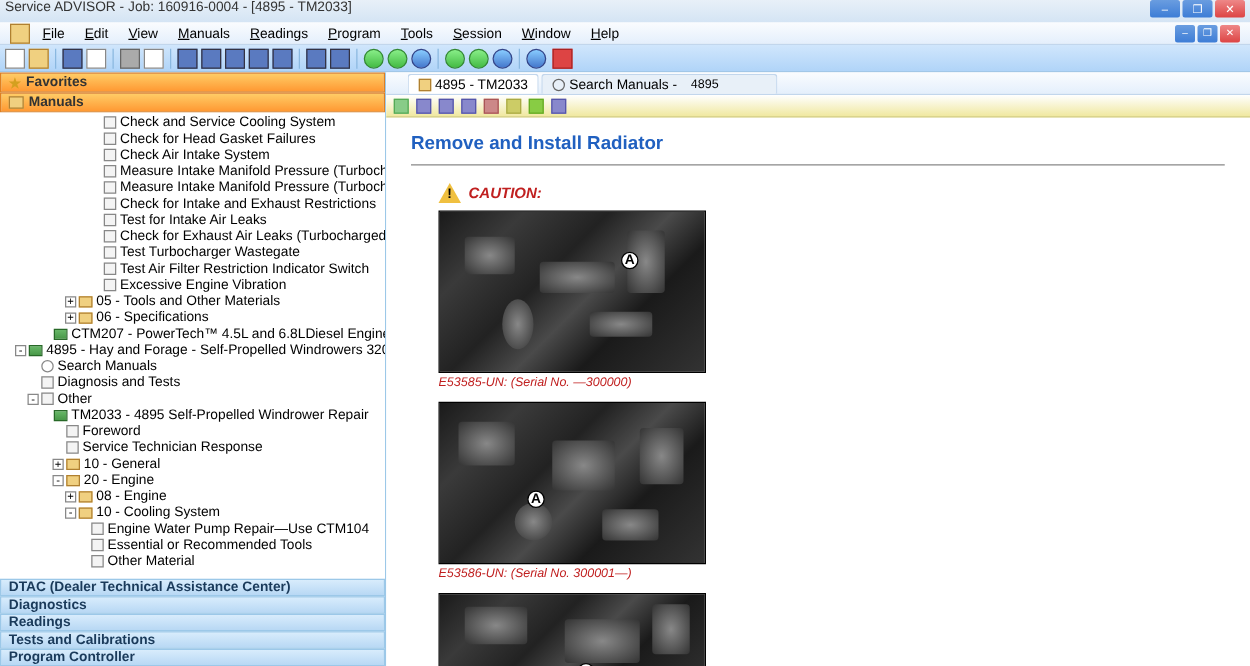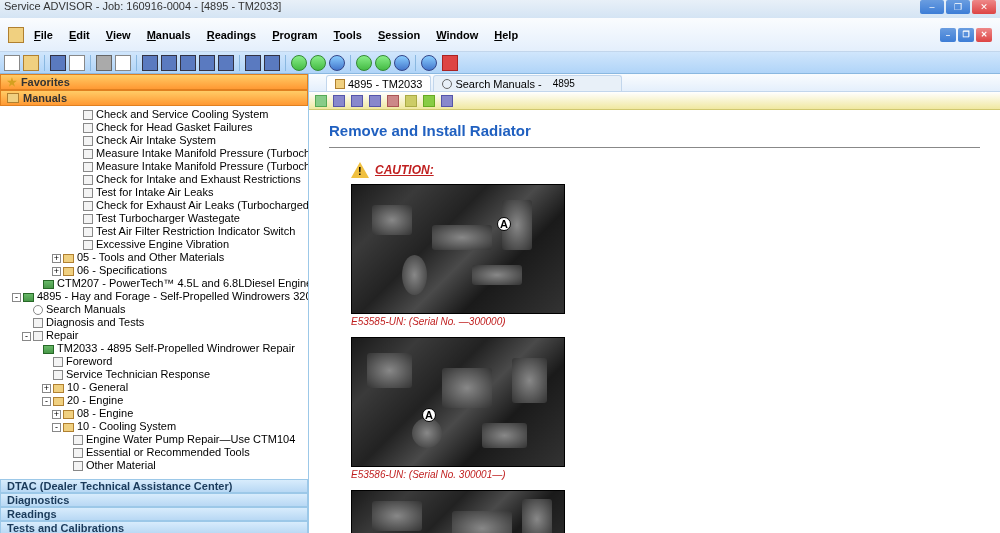--- a/index.html
+++ b/index.html
@@ -4,21 +4,21 @@
 <style>
 * { margin: 0; padding: 0; box-sizing: border-box; font-family: Tahoma, Arial, sans-serif; font-size: 11px; }
 body { width: 1000px; height: 533px; overflow: hidden; background: #fff; }
 .title-bar { height: 18px; background: linear-gradient(#e8f0f8,#d4e4f4); display: flex; align-items: flex-start; padding: 0 4px; }
 .title-bar .title { color: #333; font-size: 11px; flex: 1; }
 .win-ctrls { display: flex; gap: 2px; }
 .win-btn { width: 24px; height: 14px; border-radius: 2px; display: flex; align-items: center; justify-content: center; font-size: 9px; color: #fff; }
 .win-min { background: linear-gradient(#6a9de0,#3d7dd6); }
 .win-max { background: linear-gradient(#6a9de0,#3d7dd6); }
 .win-close { background: linear-gradient(#e88,#d44); }
-.menu-bar { height: 34px; background: linear-gradient(#fafcfe,#e4effc); display: flex; align-items: center; padding: 0 8px; gap: 4px; border-bottom: 1px solid #c2d6ec; font-weight: bold; }
+.menu-bar { height: 18px; background: linear-gradient(#fafcfe,#e4effc); display: flex; align-items: center; padding: 0 8px; gap: 4px; border-bottom: 1px solid #c2d6ec; }
 .menu-bar span { padding: 1px 6px; cursor: default; }
 .menu-bar span u { text-decoration: underline; }
 .mdi-ctrls { margin-left: auto; display: flex; gap: 2px; }
 .mdi-btn { width: 16px; height: 14px; background: linear-gradient(#6a9de0,#3d7dd6); border-radius: 2px; font-size: 8px; color: #fff; display: flex; align-items: center; justify-content: center; }
 .mdi-btn.close { background: linear-gradient(#e88,#d44); }
 .toolbar { height: 22px; background: linear-gradient(#d0e6fc,#b0d4f8); display: flex; align-items: center; padding: 0 4px; gap: 3px; border-bottom: 1px solid #8ab8e0; }
 .tb-ico { width: 16px; height: 16px; display: inline-block; }
 .tb-sep { width: 1px; height: 16px; background: #8ab8e0; margin: 0 2px; }
 .i-new{background:#fff;border:1px solid #888;}
 .i-open{background:#f0d080;border:1px solid #b08030;}
@@ -48,21 +48,21 @@
 .tab-ico { width: 10px; height: 10px; background: #f0d080; border: 1px solid #b08030; }
 .search-box { flex: 1; height: 14px; border: 1px solid #aac; margin: 1px 4px; padding: 0 4px; font-size: 10px; }
 .content-toolbar { height: 18px; background: linear-gradient(#fff,#f0e8a0); display: flex; align-items: center; padding: 0 6px; gap: 6px; border-bottom: 1px solid #d0c870; }
 .ct-ico { width: 12px; height: 12px; display: inline-block; }
 .doc-view { flex: 1; overflow-y: auto; padding: 12px 20px; }
 .doc-title { color: #2060c0; font-size: 15px; font-weight: bold; margin-bottom: 8px; }
 .doc-hr { border: none; border-top: 1px solid #888; margin-bottom: 14px; }
 .caution-row { display: flex; align-items: center; gap: 6px; margin-bottom: 6px; margin-left: 22px; }
 .caution-tri { width: 0; height: 0; border-left: 9px solid transparent; border-right: 9px solid transparent; border-bottom: 16px solid #f0c040; position: relative; }
 .caution-tri::after { content: "!"; position: absolute; left: -2px; top: 3px; font-weight: bold; font-size: 11px; color: #000; }
-.caution-text { color: #c02020; font-weight: bold; font-style: italic; font-size: 12px; text-decoration: underline; }
+.caution-text { color: #c02020; font-weight: bold; font-style: italic; font-size: 12px; }
 .photo { width: 214px; height: 130px; background: linear-gradient(135deg,#1a1a1a 0%,#3a3a3a 20%,#222 40%,#4a4a4a 55%,#1a1a1a 70%,#333 100%); border: 1px solid #000; margin-left: 22px; margin-bottom: 2px; position: relative; }
 .photo.tall { height: 80px; }
 .callout { position: absolute; width: 14px; height: 14px; background: #fff; border: 1px solid #000; border-radius: 50%; font-size: 9px; font-weight: bold; display: flex; align-items: center; justify-content: center; }
 .photo-cap { color: #c02020; font-style: italic; font-size: 10px; margin-left: 22px; margin-bottom: 10px; }
 
 .mech { position: absolute; background: radial-gradient(#888,#333); border-radius: 3px; }
 </style>
 </head>
 <body>
 
@@ -146,21 +146,21 @@
         <div class="tree-item"><span class="ind" style="width:68px"></span><span style="display:inline-block;width:11px"></span><span class="leaf-ico"></span><span>Check for Exhaust Air Leaks (Turbocharged Engines)</span></div>
         <div class="tree-item"><span class="ind" style="width:68px"></span><span style="display:inline-block;width:11px"></span><span class="leaf-ico"></span><span>Test Turbocharger Wastegate</span></div>
         <div class="tree-item"><span class="ind" style="width:68px"></span><span style="display:inline-block;width:11px"></span><span class="leaf-ico"></span><span>Test Air Filter Restriction Indicator Switch</span></div>
         <div class="tree-item"><span class="ind" style="width:68px"></span><span style="display:inline-block;width:11px"></span><span class="leaf-ico"></span><span>Excessive Engine Vibration</span></div>
         <div class="tree-item"><span class="ind" style="width:48px"></span><span class="exp">+</span><span class="fold-ico"></span><span>05 - Tools and Other Materials</span></div>
         <div class="tree-item"><span class="ind" style="width:48px"></span><span class="exp">+</span><span class="fold-ico"></span><span>06 - Specifications</span></div>
         <div class="tree-item"><span class="ind" style="width:28px"></span><span style="display:inline-block;width:11px"></span><span class="book-ico"></span><span>CTM207 - PowerTech™ 4.5L and 6.8LDiesel EnginesMechanical Fuel Systems</span></div>
         <div class="tree-item"><span class="ind" style="width:8px"></span><span class="exp">-</span><span class="book-ico"></span><span>4895 - Hay and Forage - Self-Propelled Windrowers 320001 - XXXXXX</span></div>
         <div class="tree-item"><span class="ind" style="width:18px"></span><span style="display:inline-block;width:11px"></span><span class="search-ico"></span><span>Search Manuals</span></div>
         <div class="tree-item"><span class="ind" style="width:18px"></span><span style="display:inline-block;width:11px"></span><span class="leaf-ico"></span><span>Diagnosis and Tests</span></div>
-        <div class="tree-item"><span class="ind" style="width:18px"></span><span class="exp">-</span><span class="leaf-ico"></span><span>Repair</span></div>
+        <div class="tree-item"><span class="ind" style="width:18px"></span><span class="exp">-</span><span class="leaf-ico"></span><span>Other</span></div>
         <div class="tree-item"><span class="ind" style="width:28px"></span><span style="display:inline-block;width:11px"></span><span class="book-ico"></span><span>TM2033 - 4895 Self-Propelled Windrower Repair</span></div>
         <div class="tree-item"><span class="ind" style="width:38px"></span><span style="display:inline-block;width:11px"></span><span class="leaf-ico"></span><span>Foreword</span></div>
         <div class="tree-item"><span class="ind" style="width:38px"></span><span style="display:inline-block;width:11px"></span><span class="leaf-ico"></span><span>Service Technician Response</span></div>
         <div class="tree-item"><span class="ind" style="width:38px"></span><span class="exp">+</span><span class="fold-ico"></span><span>10 - General</span></div>
         <div class="tree-item"><span class="ind" style="width:38px"></span><span class="exp">-</span><span class="fold-ico"></span><span>20 - Engine</span></div>
         <div class="tree-item"><span class="ind" style="width:48px"></span><span class="exp">+</span><span class="fold-ico"></span><span>08 - Engine</span></div>
         <div class="tree-item"><span class="ind" style="width:48px"></span><span class="exp">-</span><span class="fold-ico"></span><span>10 - Cooling System</span></div>
         <div class="tree-item"><span class="ind" style="width:58px"></span><span style="display:inline-block;width:11px"></span><span class="leaf-ico"></span><span>Engine Water Pump Repair—Use CTM104</span></div>
         <div class="tree-item"><span class="ind" style="width:58px"></span><span style="display:inline-block;width:11px"></span><span class="leaf-ico"></span><span>Essential or Recommended Tools</span></div>
         <div class="tree-item"><span class="ind" style="width:58px"></span><span style="display:inline-block;width:11px"></span><span class="leaf-ico"></span><span>Other Material</span></div>

